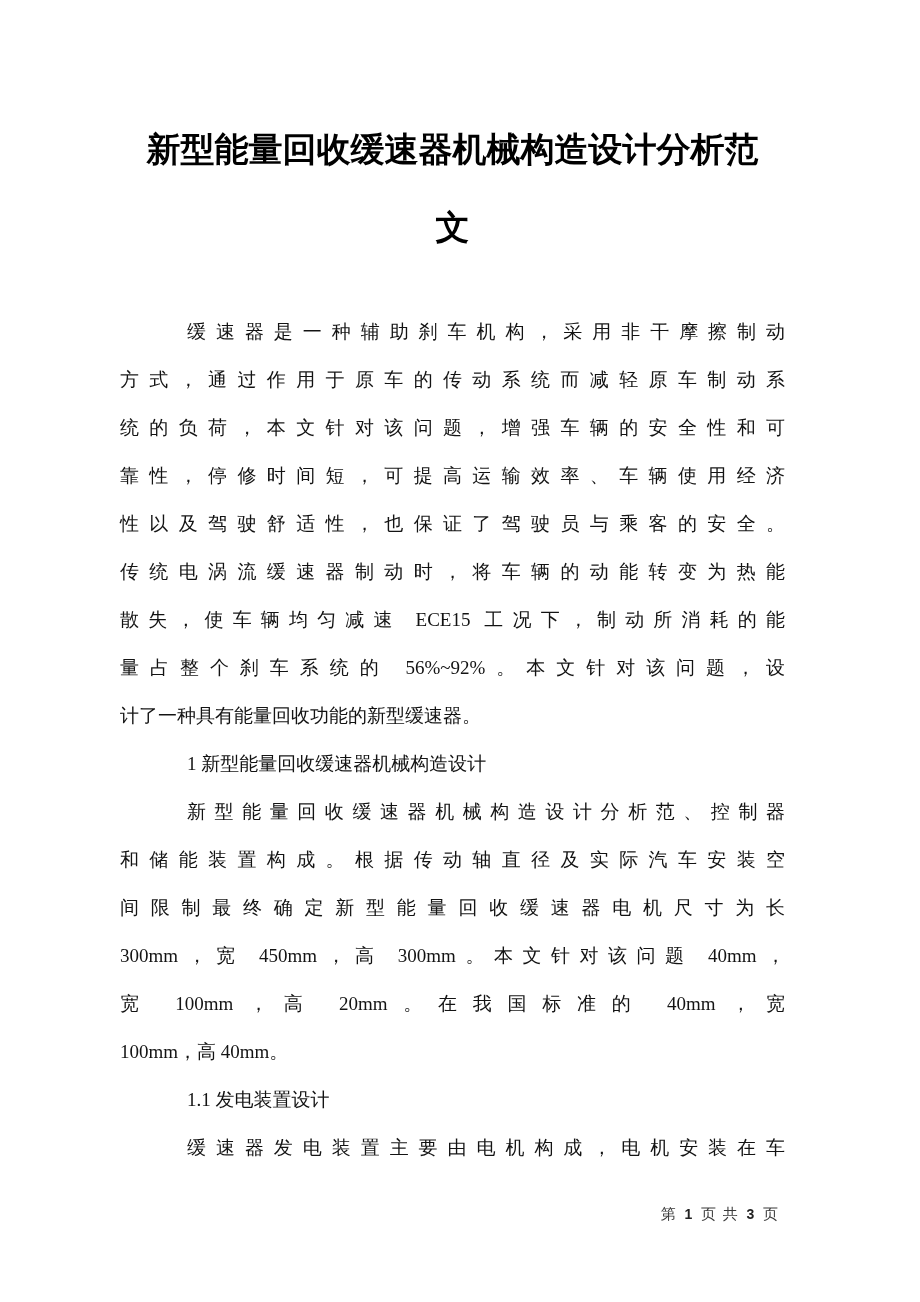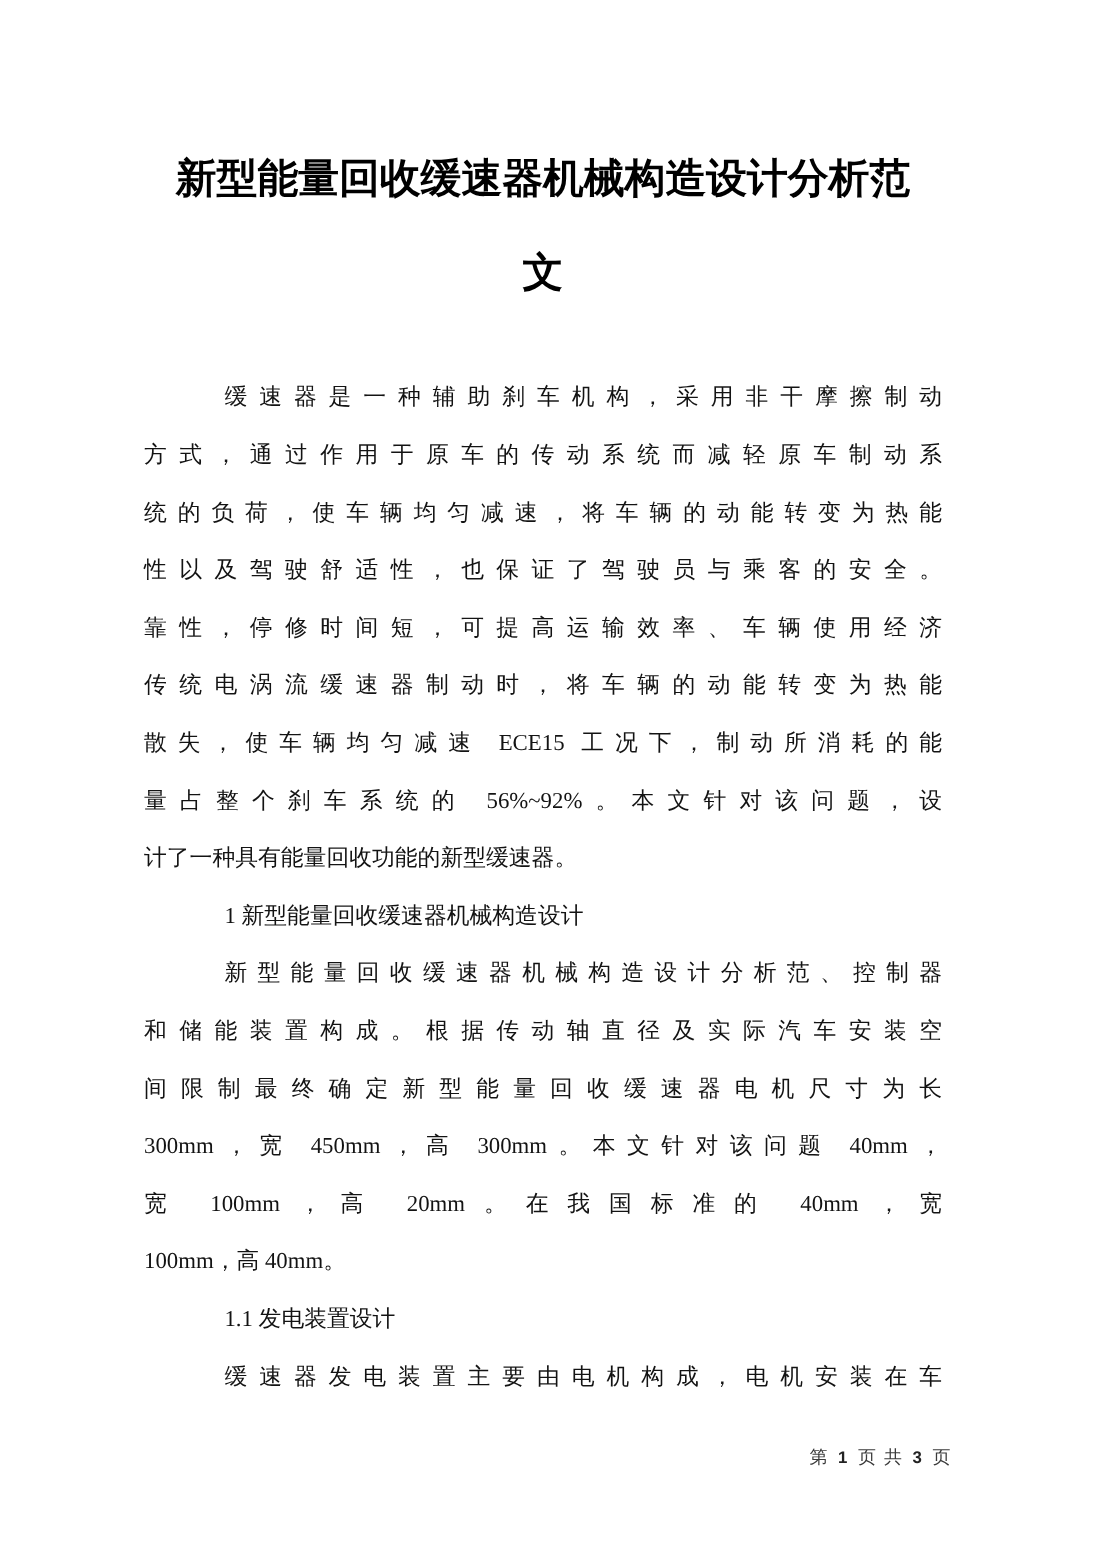--- a/index.html
+++ b/index.html
@@ -41,21 +41,21 @@
   }
   .line.just {
     white-space: normal;
     text-align: justify;
     text-align-last: justify;
     text-justify: inter-character;
   }
   .line.indent { padding-left: 67px; }
   .footer {
     position: absolute;
-    right: 128px;
+    right: 142px;
     top: 1203px;
     font-size: 15px;
     line-height: 22px;
     color: #3a3a3a;
     word-spacing: 3px;
     white-space: nowrap;
   }
   .footer .num {
     font-family: "Liberation Sans", "DejaVu Sans", sans-serif;
     font-weight: 600;
@@ -72,23 +72,23 @@
 
     <div class="title">
       <div class="title-line">新型能量回收缓速器机械构造设计分析范</div>
       <div class="title-line">文</div>
     </div>
 
     <div class="body-text">
 
       <div class="line just indent">缓速器是一种辅助刹车机构，采用非干摩擦制动</div>
       <div class="line just">方式，通过作用于原车的传动系统而减轻原车制动系</div>
-      <div class="line just">统的负荷，使车辆均匀减速，将车辆的动能转变为热能</div>
+      <div class="line just">统的负荷，本文针对该问题，增强车辆的安全性和可</div>
+      <div class="line just">靠性，停修时间短，可提高运输效率、车辆使用经济</div>
       <div class="line just">性以及驾驶舒适性，也保证了驾驶员与乘客的安全。</div>
-      <div class="line just">靠性，停修时间短，可提高运输效率、车辆使用经济</div>
       <div class="line just">传统电涡流缓速器制动时，将车辆的动能转变为热能</div>
       <div class="line just">散失，使车辆均匀减速 ECE15 工况下，制动所消耗的能</div>
       <div class="line just">量占整个刹车系统的 56%~92%。本文针对该问题，设</div>
       <div class="line">计了一种具有能量回收功能的新型缓速器。</div>
 
       <div class="line indent">1 新型能量回收缓速器机械构造设计</div>
 
       <div class="line just indent">新型能量回收缓速器机械构造设计分析范、控制器</div>
       <div class="line just">和储能装置构成。根据传动轴直径及实际汽车安装空</div>
       <div class="line just">间限制最终确定新型能量回收缓速器电机尺寸为长</div>

